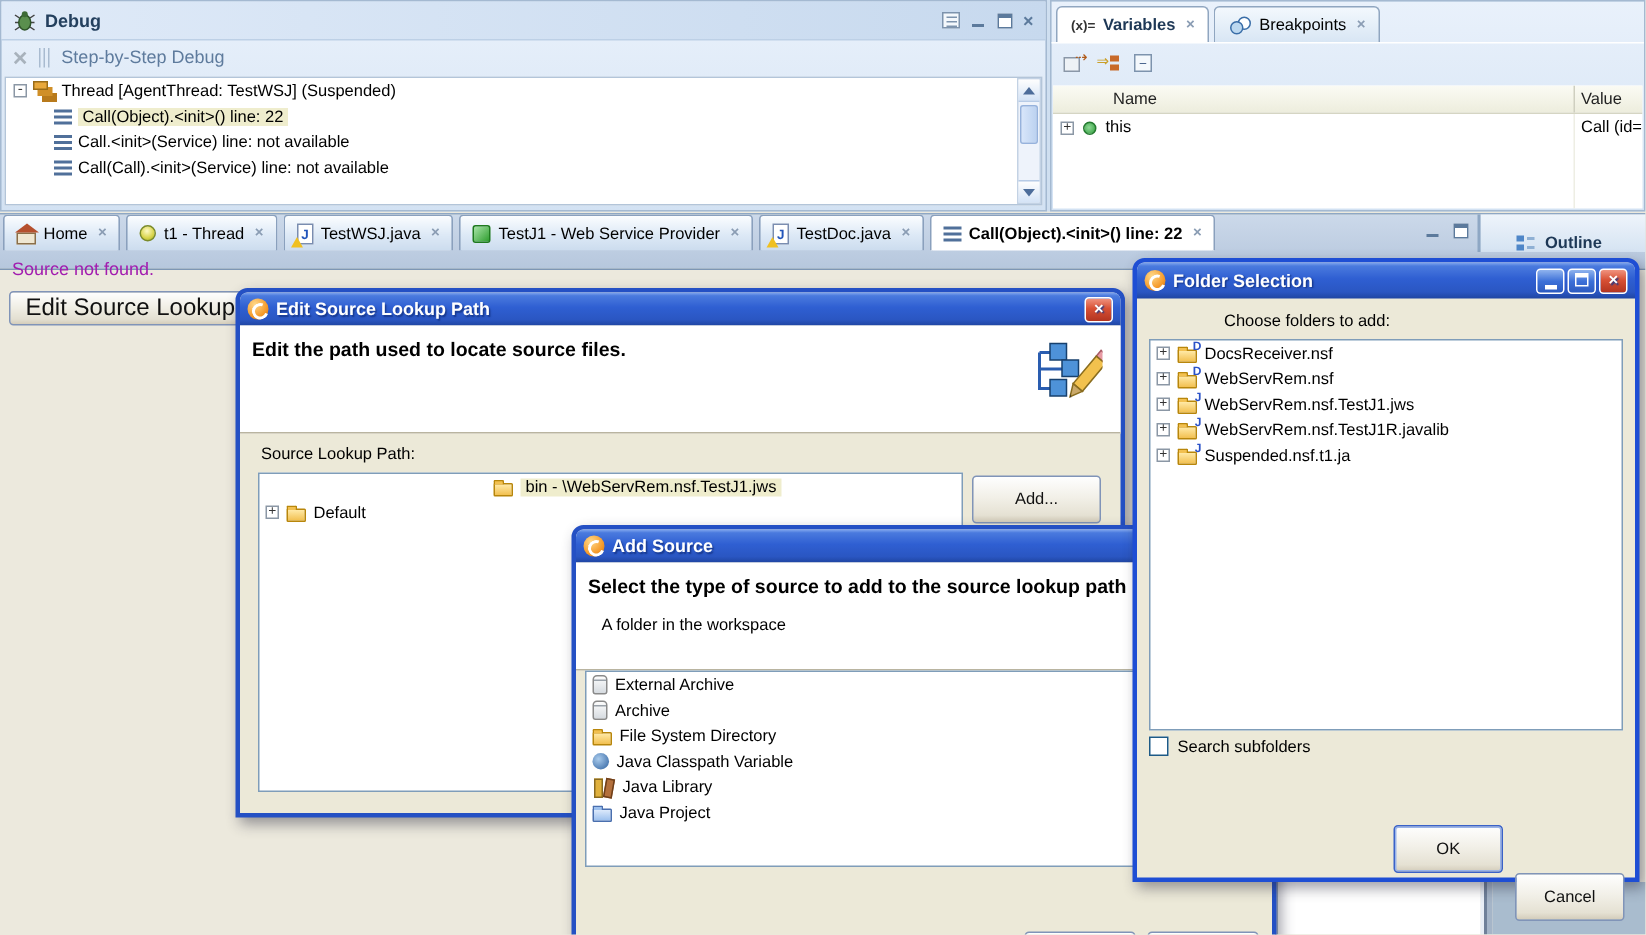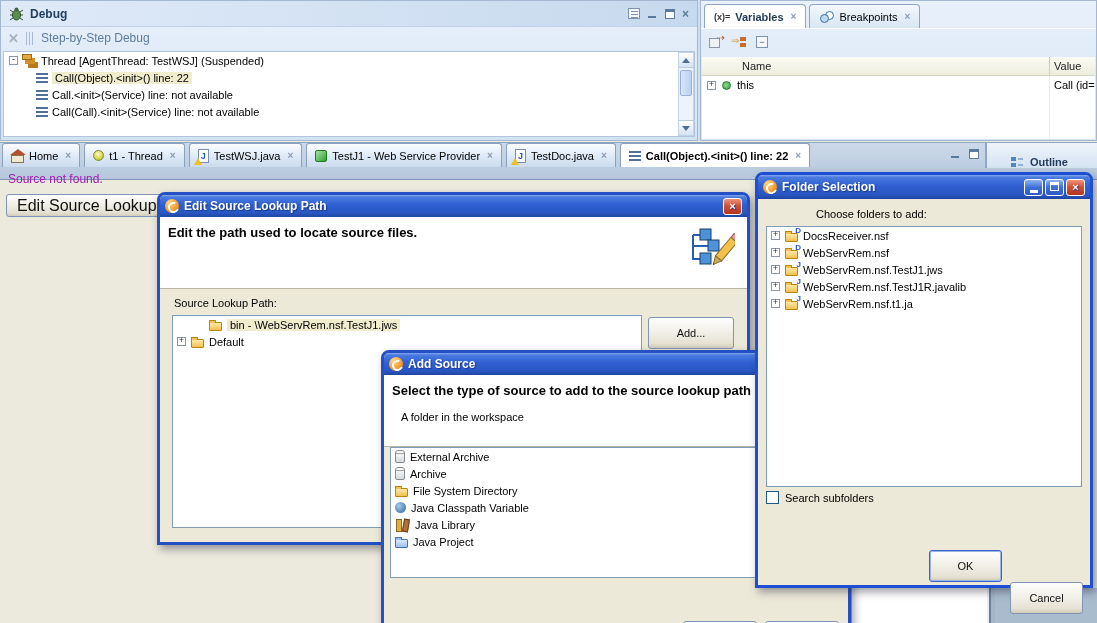--- a/index.html
+++ b/index.html
@@ -346,21 +346,21 @@
         <rect x="36" y="6" width="8" height="5" fill="#e89aa4" stroke="#a85a66"></rect>
         <rect x="36" y="11" width="8" height="24" fill="#f2c14e" stroke="#8a6d1f"></rect>
         <polygon points="36,35 44,35 40,43" fill="#caa96a" stroke="#8a6d1f"></polygon>
         <polygon points="39,41 41,43 40,43" fill="#333"></polygon>
       </g>
     </svg>
   </div>
   <div class="dlg-body" style="height:253px;">
     <div style="position:absolute; left:14px; top:8px;text-align:right;">Source Lookup Path:</div>
     <div class="whitebox" style="left:12px; top:26px; width:470px; height:213px;">
-      <div class="lrow" style="padding-left:36px;">
+      <div class="lrow" style="padding-left:36px;justify-content:center;">
         <span class="i folder-ic"></span>
         <span class="hl-beige">bin - \WebServRem.nsf.TestJ1.jws</span>
       </div>
       <div class="lrow">
         <span class="expander">+</span>
         <span class="i folder-ic"></span>
         <span>Default</span>
       </div>
     </div>
     <button class="xpbtn" style="left:488px; top:28px; width:86px;">Add...</button>
@@ -444,21 +444,21 @@
         <span>WebServRem.nsf.TestJ1.jws</span>
       </div>
       <div class="lrow">
         <span class="expander">+</span>
         <span class="i folder-ic" data-badge="J"></span>
         <span>WebServRem.nsf.TestJ1R.javalib</span>
       </div>
       <div class="lrow">
         <span class="expander">+</span>
         <span class="i folder-ic" data-badge="J"></span>
-        <span>WebServRem.nsf.t1.ja</span>
+        <span>Suspended.nsf.t1.ja</span>
       </div>
     </div>
     <div style="position:absolute; left:8px; top:292px; display:flex; align-items:center; gap:6px;">
       <span class="checkbox"></span>
       <span>Search subfolders</span>
     </div>
     <button class="xpbtn focus" style="left:171px; top:351px; width:73px;">OK</button>
     <button class="xpbtn" style="left:252px; top:351px; width:73px;margin-top:32px;">Cancel</button>
   </div>
 </div>

